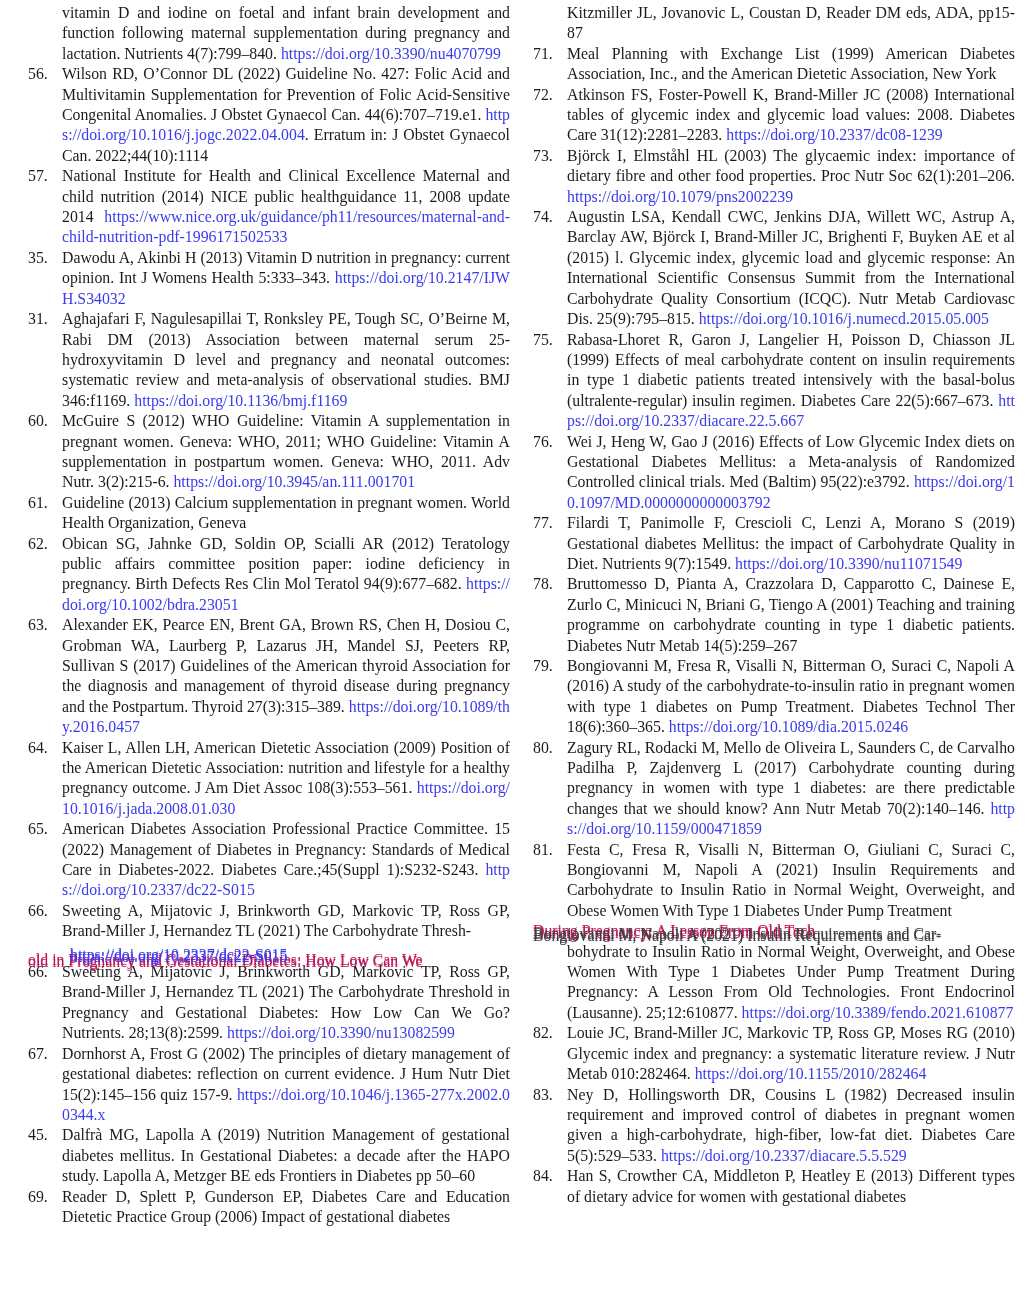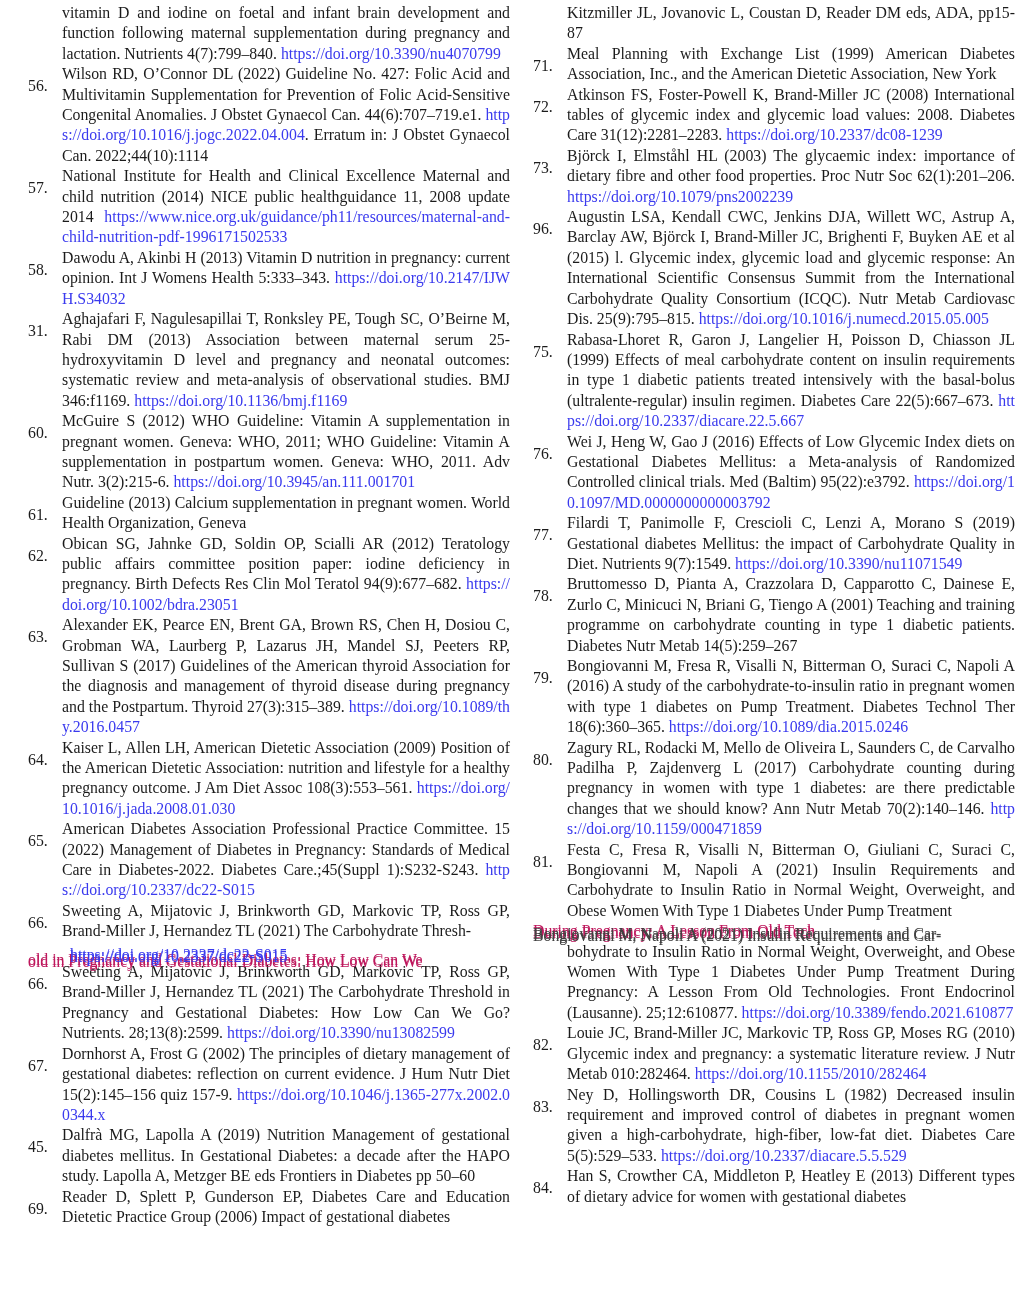--- a/index.html
+++ b/index.html
@@ -14,21 +14,21 @@
     line-height: 20.4px;
     color: #1b1b1b;
   }
   .cols {
     display: flex;
     padding: 3px 2px 0 28px;
     gap: 23px;
   }
   .col { width: 482px; flex: none; }
   .ref { display: flex; }
-  .num { width: 34px; flex: none; margin-top: 12px; }
+  .num { width: 34px; flex: none; }
   .txt { flex: 1; text-align: justify; }
   .link { color: #3a3aee; word-break: break-all; }
   .seam { position: relative; height: 20.4px; }
   .seam-layer {
     position: absolute;
     white-space: nowrap;
     text-shadow: 0 1.8px 0 currentColor;
     filter: blur(0.35px);
   }
 </style>
@@ -44,21 +44,21 @@
         </div>
         <div class="ref">
           <span class="num">56.</span>
           <div class="txt"><span>Wilson RD, O’Connor DL (2022) Guideline No. 427: Folic Acid and Multivitamin Supplementation for Prevention of Folic Acid-Sensitive Congenital Anomalies. J Obstet Gynaecol Can. 44(6):707–719.e1. </span><span class="link">https://doi.org/10.1016/j.jogc.2022.04.004</span><span>. Erratum in: J Obstet Gynaecol Can. 2022;44(10):1114</span></div>
         </div>
         <div class="ref">
           <span class="num">57.</span>
           <div class="txt"><span>National Institute for Health and Clinical Excellence Maternal and child nutrition (2014) NICE public healthguidance 11, 2008 update 2014 </span><span class="link">https://www.nice.org.uk/guidance/ph11/resources/maternal-and-child-nutrition-pdf-1996171502533</span></div>
         </div>
         <div class="ref">
-          <span class="num">58.</span>
+          <span class="num">35.</span>
           <div class="txt"><span>Dawodu A, Akinbi H (2013) Vitamin D nutrition in pregnancy: current opinion. Int J Womens Health 5:333–343. </span><span class="link">https://doi.org/10.2147/IJWH.S34032</span></div>
         </div>
         <div class="ref">
           <span class="num">31.</span>
           <div class="txt"><span>Aghajafari F, Nagulesapillai T, Ronksley PE, Tough SC, O’Beirne M, Rabi DM (2013) Association between maternal serum 25-hydroxyvitamin D level and pregnancy and neonatal outcomes: systematic review and meta-analysis of observational studies. BMJ 346:f1169. </span><span class="link">https://doi.org/10.1136/bmj.f1169</span></div>
         </div>
         <div class="ref">
           <span class="num">60.</span>
           <div class="txt"><span>McGuire S (2012) WHO Guideline: Vitamin A supplementation in pregnant women. Geneva: WHO, 2011; WHO Guideline: Vitamin A supplementation in postpartum women. Geneva: WHO, 2011. Adv Nutr. 3(2):215-6. </span><span class="link">https://doi.org/10.3945/an.111.001701</span></div>
         </div>
@@ -118,21 +118,21 @@
         </div>
         <div class="ref">
           <span class="num">72.</span>
           <div class="txt"><span>Atkinson FS, Foster-Powell K, Brand-Miller JC (2008) International tables of glycemic index and glycemic load values: 2008. Diabetes Care 31(12):2281–2283. </span><span class="link">https://doi.org/10.2337/dc08-1239</span></div>
         </div>
         <div class="ref">
           <span class="num">73.</span>
           <div class="txt"><span>Björck I, Elmståhl HL (2003) The glycaemic index: importance of dietary fibre and other food properties. Proc Nutr Soc 62(1):201–206. </span><span class="link">https://doi.org/10.1079/pns2002239</span></div>
         </div>
         <div class="ref">
-          <span class="num">96.</span>
+          <span class="num">74.</span>
           <div class="txt"><span>Augustin LSA, Kendall CWC, Jenkins DJA, Willett WC, Astrup A, Barclay AW, Björck I, Brand-Miller JC, Brighenti F, Buyken AE et al (2015) l. Glycemic index, glycemic load and glycemic response: An International Scientific Consensus Summit from the International Carbohydrate Quality Consortium (ICQC). Nutr Metab Cardiovasc Dis. 25(9):795–815. </span><span class="link">https://doi.org/10.1016/j.numecd.2015.05.005</span></div>
         </div>
         <div class="ref">
           <span class="num">75.</span>
           <div class="txt"><span>Rabasa-Lhoret R, Garon J, Langelier H, Poisson D, Chiasson JL (1999) Effects of meal carbohydrate content on insulin requirements in type 1 diabetic patients treated intensively with the basal-bolus (ultralente-regular) insulin regimen. Diabetes Care 22(5):667–673. </span><span class="link">https://doi.org/10.2337/diacare.22.5.667</span></div>
         </div>
         <div class="ref">
           <span class="num">76.</span>
           <div class="txt"><span>Wei J, Heng W, Gao J (2016) Effects of Low Glycemic Index diets on Gestational Diabetes Mellitus: a Meta-analysis of Randomized Controlled clinical trials. Med (Baltim) 95(22):e3792. </span><span class="link">https://doi.org/10.1097/MD.0000000000003792</span></div>
         </div>

